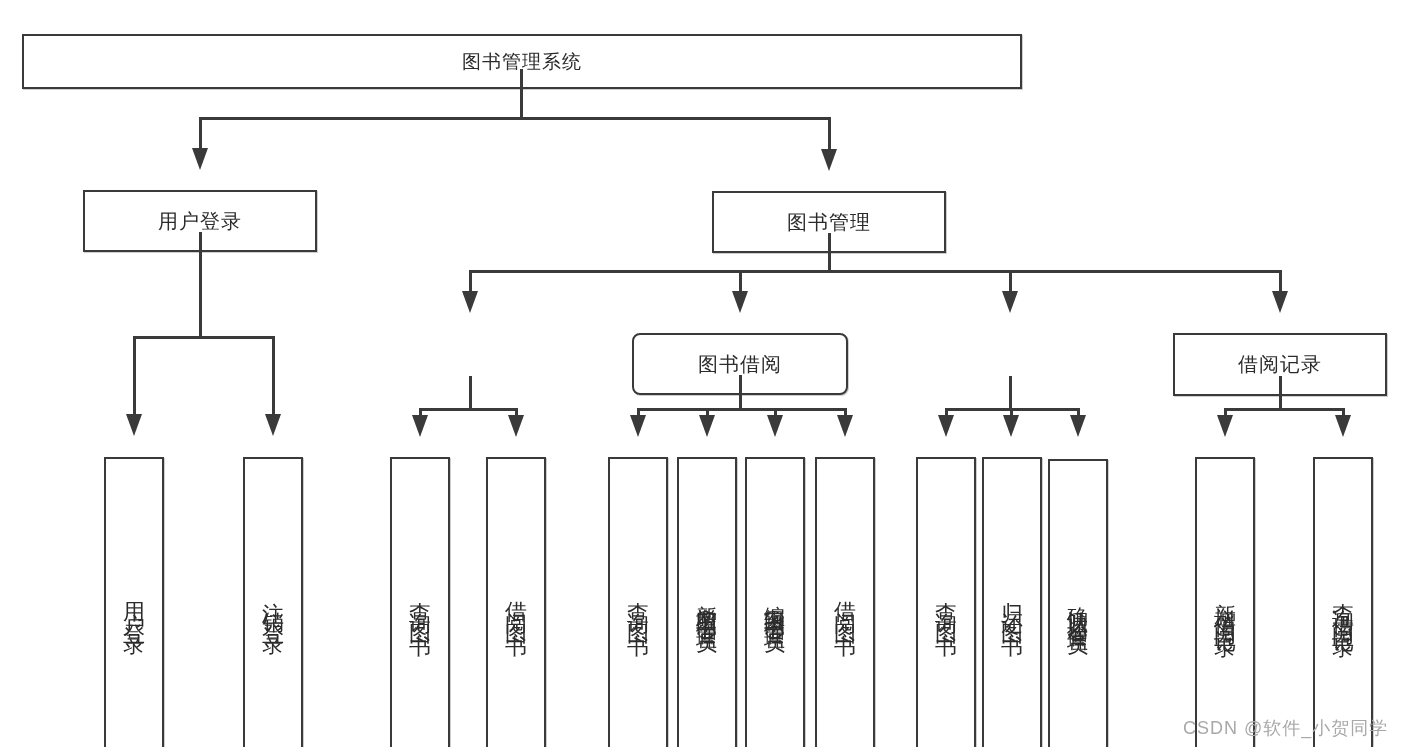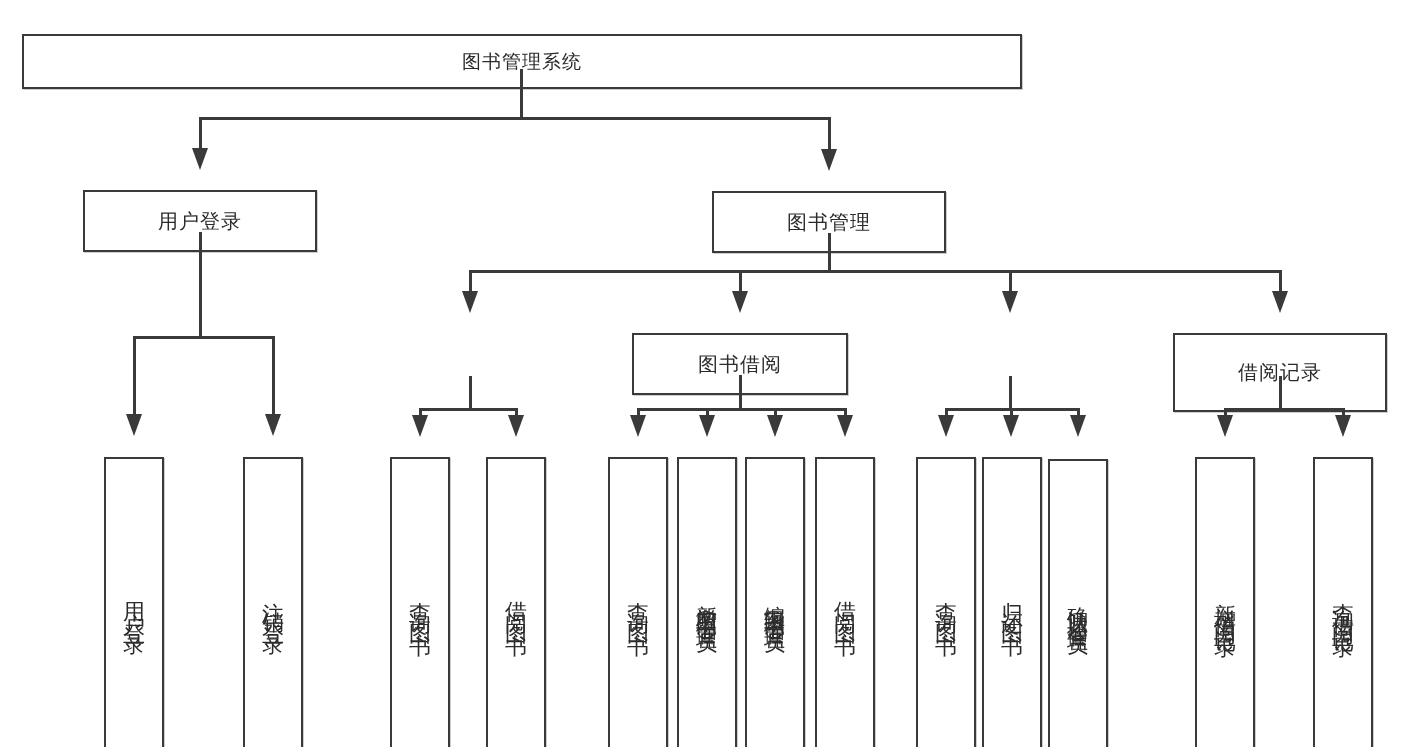--- a/index.html
+++ b/index.html
@@ -66,22 +66,22 @@
   <div class="line h" style="left:469px;top:270px;width:813px;"></div>
   <div class="line v" style="left:469px;top:270px;height:23px;"></div>
   <div class="arrow" style="left:462px;top:291px;"></div>
   <div class="line v" style="left:739px;top:270px;height:23px;"></div>
   <div class="arrow" style="left:732px;top:291px;"></div>
   <div class="line v" style="left:1009px;top:270px;height:23px;"></div>
   <div class="arrow" style="left:1002px;top:291px;"></div>
   <div class="line v" style="left:1279px;top:270px;height:23px;"></div>
   <div class="arrow" style="left:1272px;top:291px;"></div>
 
-  <div class="box h" style="left:632px;top:313px;width:216px;height:62px;">图书借阅</div>
-  <div class="box h" style="left:1173px;top:313px;width:214px;height:79px;">借阅记录</div>
+  <div class="box h" style="left:632px;top:313px;width:216px;height:62px;border-radius:8px;">图书借阅</div>
+  <div class="box h" style="left:1173px;top:313px;width:214px;height:63px;">借阅记录</div>
 
   <div class="line v" style="left:469px;top:376px;height:33px;"></div>
   <div class="line h" style="left:419px;top:408px;width:98px;"></div>
   <div class="line v" style="left:419px;top:408px;height:10px;"></div>
   <div class="arrow" style="left:412px;top:415px;"></div>
   <div class="line v" style="left:515px;top:408px;height:10px;"></div>
   <div class="arrow" style="left:508px;top:415px;"></div>
 
   <div class="line v" style="left:739px;top:375px;height:34px;"></div>
   <div class="line h" style="left:637px;top:408px;width:209px;"></div>
@@ -147,14 +147,15 @@
     <span class="vtext">确认归还（管理员）</span>
   </div>
 
   <div class="box v med" style="left:1195px;">
     <span class="vtext">新增借阅记录</span>
   </div>
   <div class="box v med" style="left:1313px;">
     <span class="vtext">查询借阅记录</span>
   </div>
 
+  <div class="watermark">CSDN @软件_小贺同学</div>
 
 </div>
 
 </body></html>

